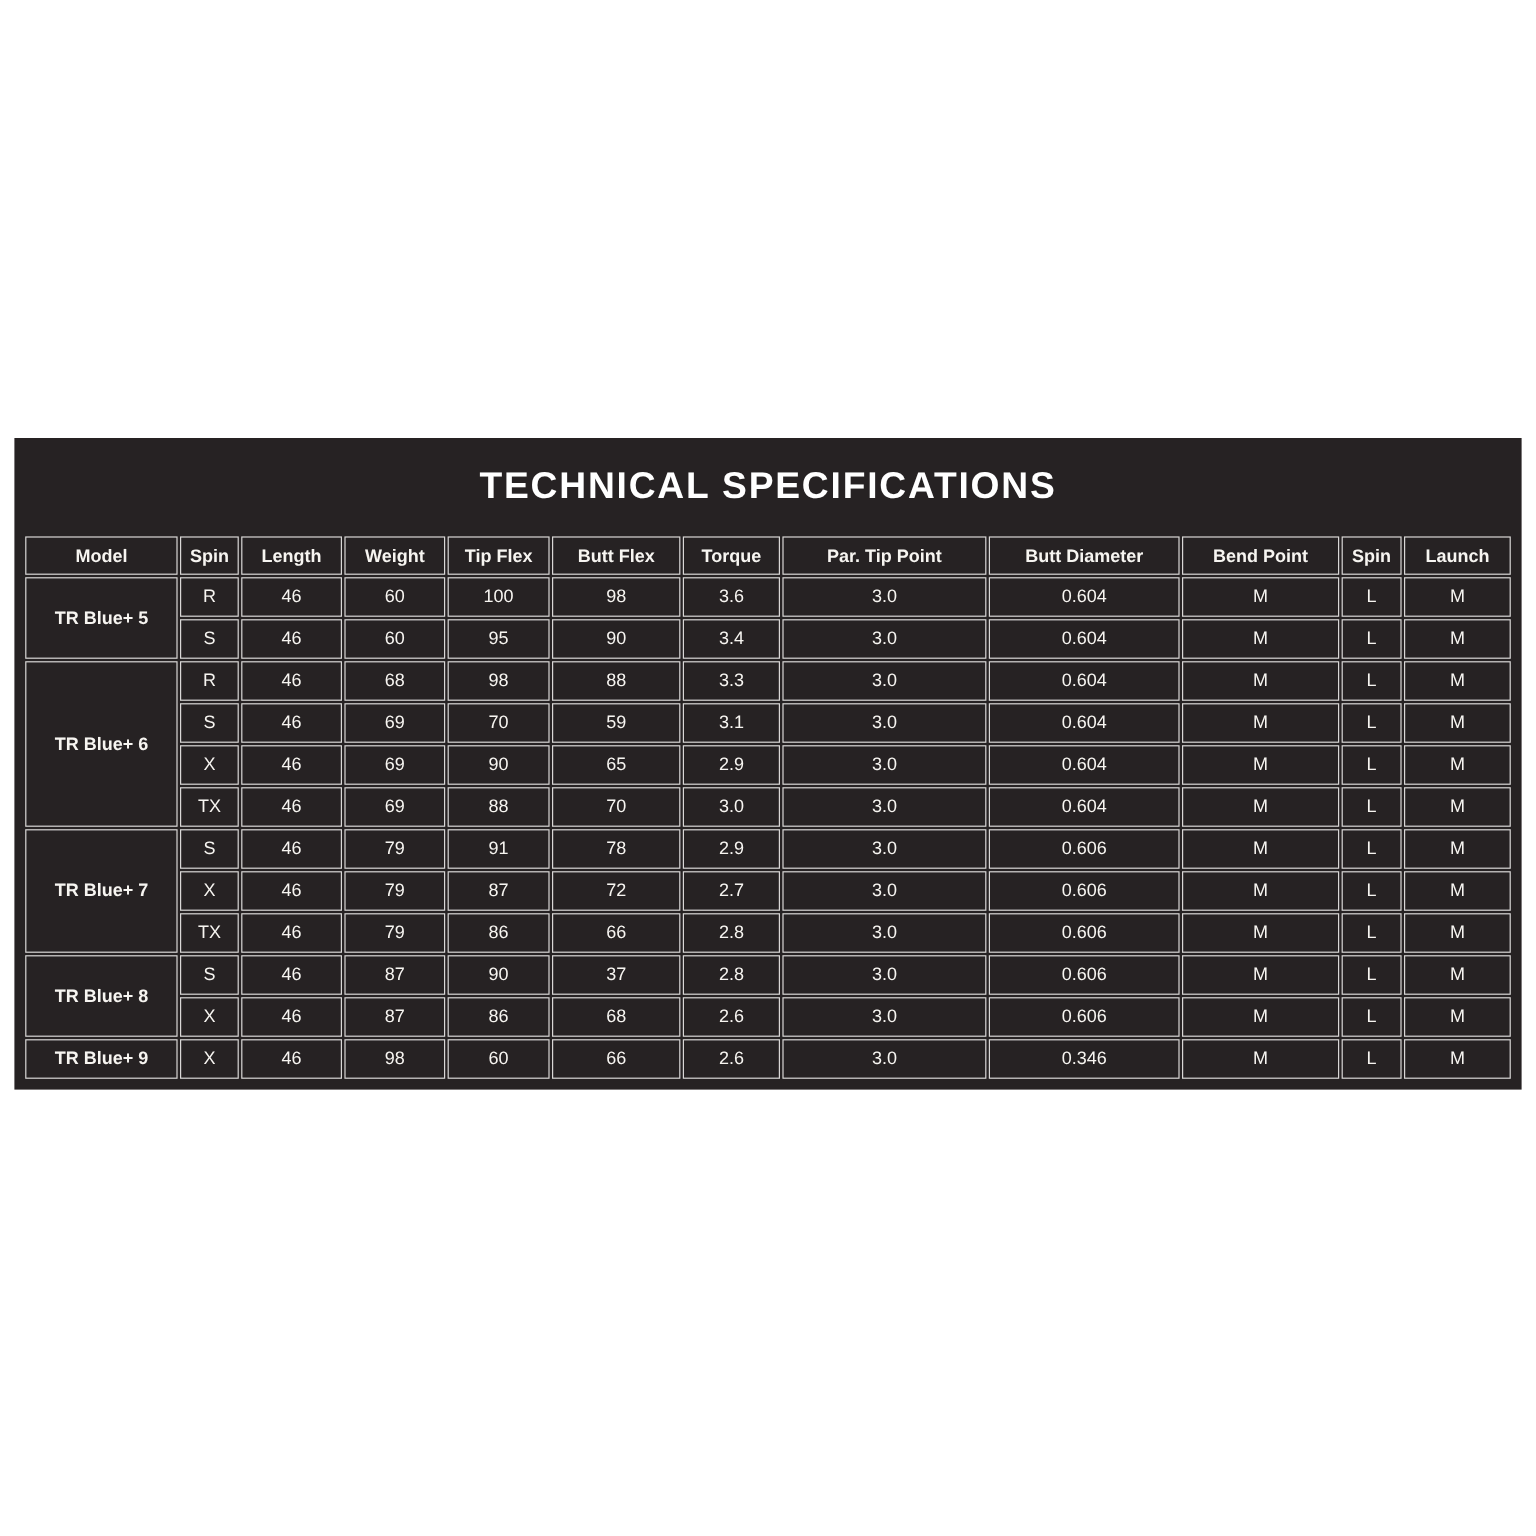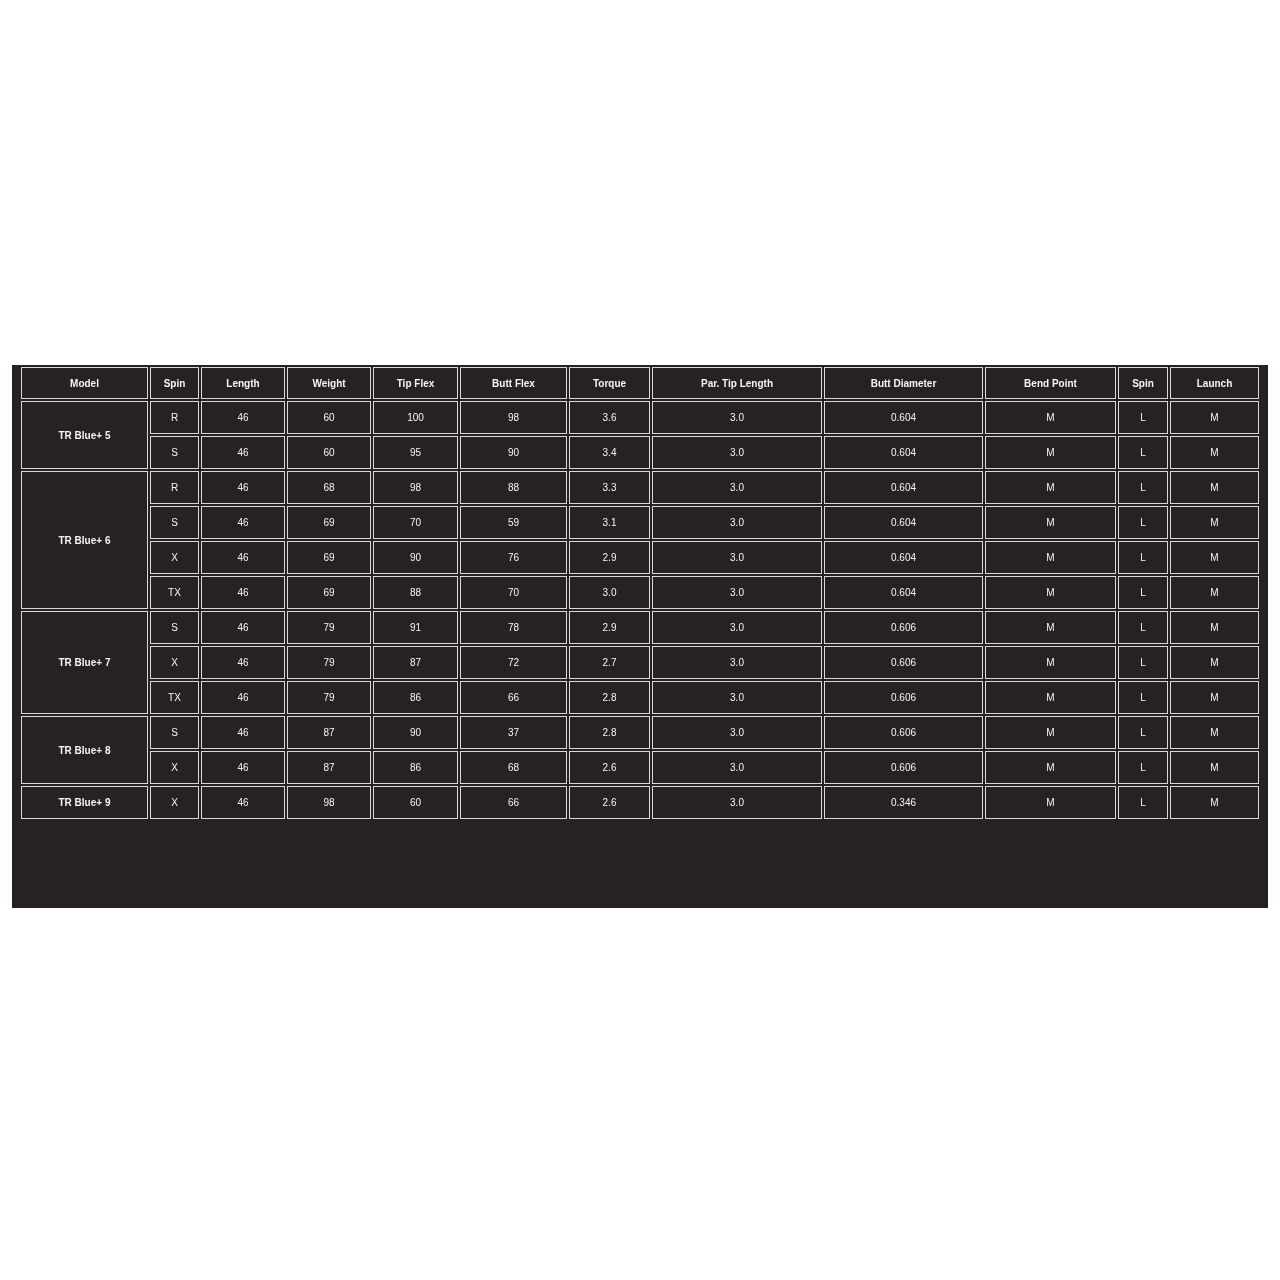--- a/index.html
+++ b/index.html
@@ -31,38 +31,39 @@
     font-weight: bold;
     letter-spacing: 1.5px;
   }
   table.spec-table {
     table-layout: fixed;
     width: 1242px;
     margin: 0 auto;
     border-collapse: separate;
     border-spacing: 2px;
     color: var(--cell-text);
-    font-size: 10px;
+    font-size: 15px;
   }
   .spec-table th, .spec-table td {
     border: 1px solid var(--cell-border);
     background: var(--panel-bg);
     text-align: center;
     vertical-align: middle;
     overflow: hidden;
     white-space: nowrap;
   }
   .spec-table thead th { height: 32px; font-weight: bold; }
   .spec-table tbody td { height: 33px; font-weight: normal; }
   .spec-table tbody th.model-cell { font-weight: bold; }
 </style>
 </head>
 <body>
 
 <div class="spec-panel">
+  <div class="panel-title">TECHNICAL SPECIFICATIONS</div>
   <table class="spec-table">
     <colgroup>
       <col style="width:127px">
         <col style="width:49px">
         <col style="width:84px">
       <col style="width:84px">
         <col style="width:85px">
         <col style="width:107px">
       <col style="width:81px">
         <col style="width:170px">
@@ -73,21 +74,21 @@
     </colgroup>
     <thead>
       <tr>
           <th>Model</th>
           <th>Spin</th>
           <th>Length</th>
           <th>Weight</th>
           <th>Tip Flex</th>
           <th>Butt Flex</th>
           <th>Torque</th>
-          <th>Par. Tip Length</th>
+          <th>Par. Tip Point</th>
           <th>Butt Diameter</th>
           <th>Bend Point</th>
           <th>Spin</th>
           <th>Launch</th>
         </tr>
     </thead>
     <tbody>
         <tr>
           <th class="model-cell" rowspan="2">TR Blue+ 5</th>
           <td>R</td>
@@ -140,21 +141,21 @@
           <td>0.604</td>
           <td>M</td>
           <td>L</td>
           <td>M</td>
         </tr>
         <tr>
           <td>X</td>
           <td>46</td>
           <td>69</td>
           <td>90</td>
-          <td>76</td>
+          <td>65</td>
           <td>2.9</td>
           <td>3.0</td>
           <td>0.604</td>
           <td>M</td>
           <td>L</td>
           <td>M</td>
         </tr>
         <tr>
           <td>TX</td>
           <td>46</td>

